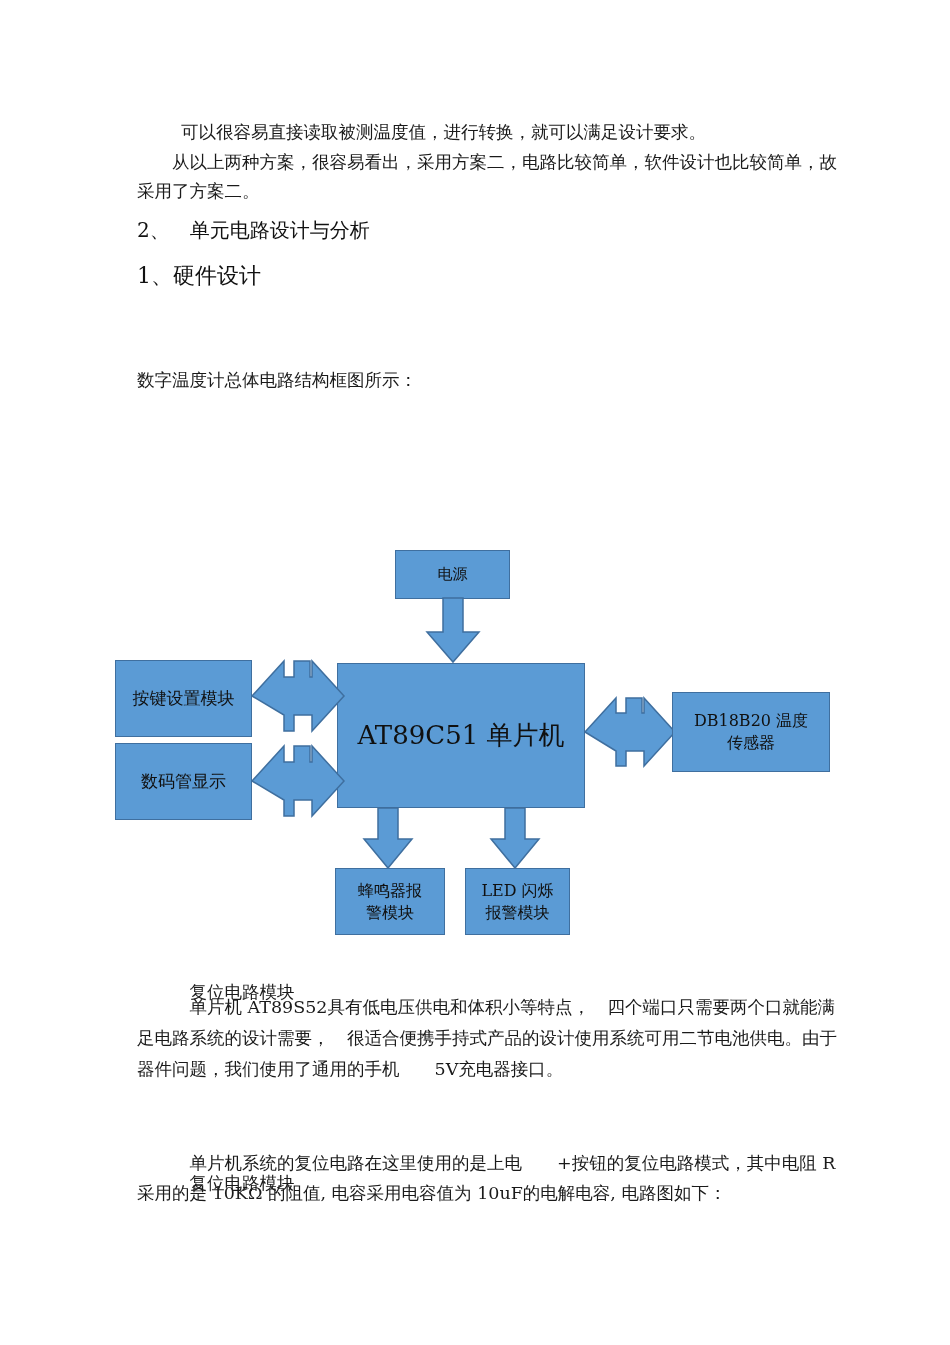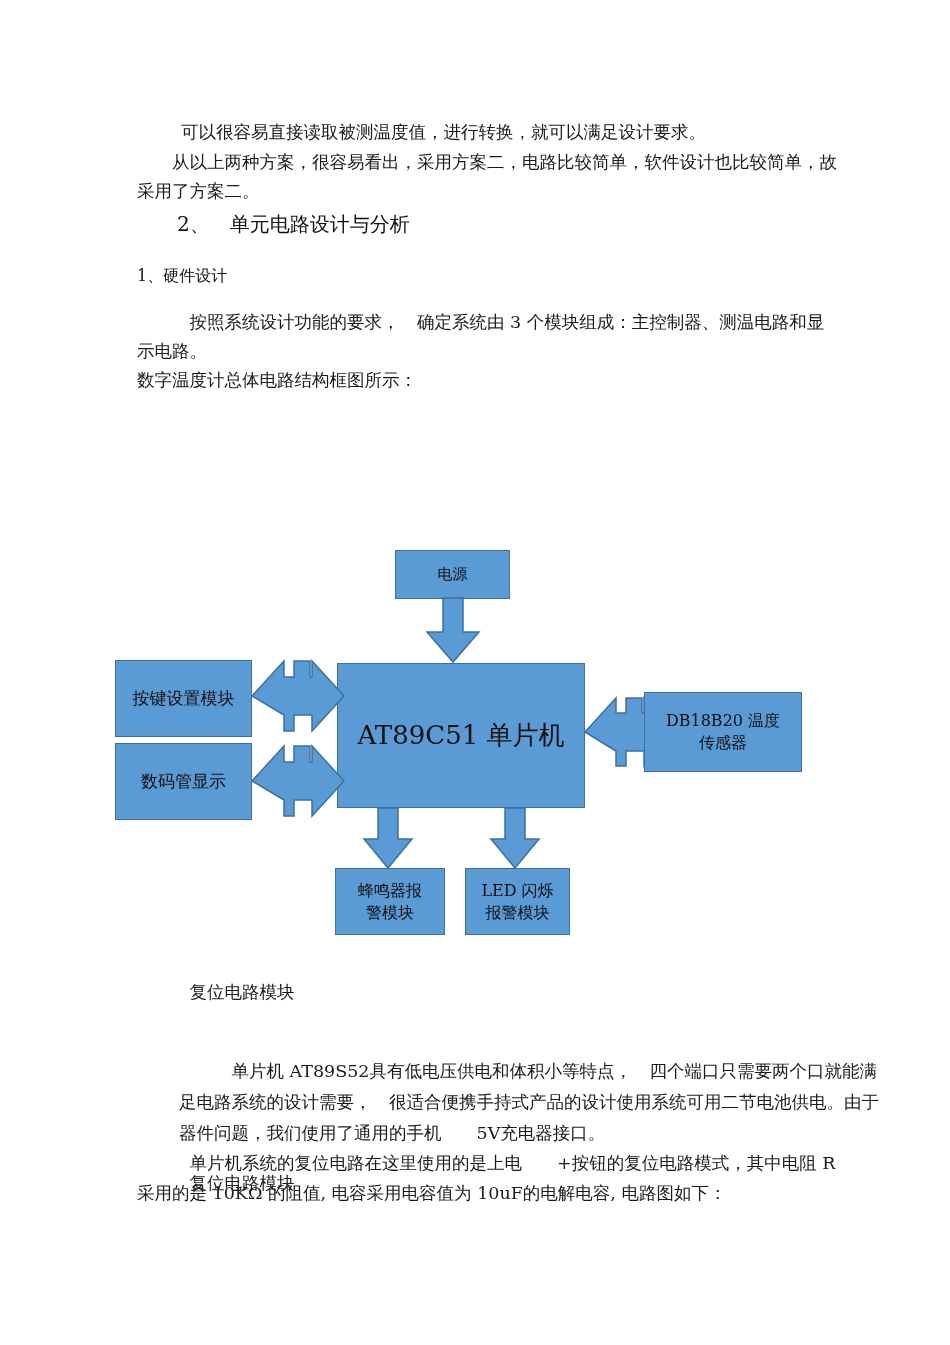--- a/index.html
+++ b/index.html
@@ -30,21 +30,21 @@
     position: absolute;
     left: 137px;
     font-size: 20px;
     line-height: 30px;
     color: #111111;
     font-family: "DejaVu Serif", "Liberation Serif", serif;
   }
   .h-sub {
     position: absolute;
     left: 137px;
-    font-size: 16px;
+    font-size: 22px;
     line-height: 28px;
     color: #111111;
   }
 
   
   #diagram {
     position: absolute;
     left: 0;
     top: 0;
     width: 800px;
@@ -74,25 +74,24 @@
 </style>
 </head>
 <body>
 
 <div id="page">
 
   <div class="para" style="top:118px;margin-left:44px;">可以很容易直接读取被测温度值，进行转换，就可以满足设计要求。</div>
 
   <div class="para" style="top:148px;">　　从以上两种方案，很容易看出，采用方案二，电路比较简单，软件设计也比较简单，故采用了方案二。</div>
 
-  <div class="h-section" style="top:209px;margin-left:40px;">2、　单元电路设计与分析</div>
+  <div class="h-section" style="top:215px;">2、　单元电路设计与分析</div>
 
   <div class="h-sub" style="top:262px; left:137px;">1、硬件设计</div>
 
-  <div class="para" style="top:308px;">　　　按照系统设计功能的要求，　确定系统由 3 个模块组成：主控制器、测温电路和显示电路。</div>
 
   <div class="para" style="top:366px;">数字温度计总体电路结构框图所示：</div>
 
   <div id="diagram">
 
     <div class="dbox" style="left:395px; top:550px; width:115px; height:49px; font-size:15px;">
       <span>电源</span>
     </div>
 
     <div class="arrow" style="left:425px; top:598px; width:56px; height:66px;">
@@ -124,21 +123,21 @@
         <polygon points="0,41 32,6 32,22 42,22 42,6 58,6 58,22 60,22 60,6 92,41 60,76 60,60 42,60 42,76 32,76 32,60 32,60 0,41" fill="#5b9bd5" stroke="#3f6f9f" stroke-width="1.5"></polygon>
       </svg>
     </div>
 
     <div class="arrow" style="left:585px; top:692px; width:90px; height:80px;">
       <svg width="90" height="80" viewBox="0 0 90 80">
         <polygon points="0,40 31,6 31,21 41,21 41,6 57,6 57,21 59,21 59,6 90,40 59,74 59,59 41,59 41,74 31,74 31,59 31,59 0,40" fill="#5b9bd5" stroke="#3f6f9f" stroke-width="1.5"></polygon>
       </svg>
     </div>
 
-    <div class="dbox" style="left:644px; top:692px; width:158px; height:80px; font-size:16px; flex-direction:column;">
+    <div class="dbox" style="left:672px; top:692px; width:158px; height:80px; font-size:16px; flex-direction:column;">
       <span>DB18B20 温度</span>
       <span>传感器</span>
     </div>
 
     <div class="arrow" style="left:362px; top:808px; width:52px; height:62px;">
       <svg width="52" height="62" viewBox="0 0 52 62">
         <polygon points="16,0 36,0 36,31 50,31 26,60 2,31 16,31" fill="#5b9bd5" stroke="#3f6f9f" stroke-width="1.5"></polygon>
       </svg>
     </div>
 
@@ -155,19 +154,19 @@
 
     <div class="dbox" style="left:465px; top:868px; width:105px; height:67px; font-size:16px; flex-direction:column;">
       <span>LED 闪烁</span>
       <span>报警模块</span>
     </div>
 
   </div>
 
   <div class="para" style="top:978px;">　　　复位电路模块</div>
 
-  <div class="para" style="top:1056px; line-height:31px;margin-left:42px;">　　　单片机 AT89S52具有低电压供电和体积小等特点，　四个端口只需要两个口就能满足电路系统的设计需要，　很适合便携手持式产品的设计使用系统可用二节电池供电。由于器件问题，我们使用了通用的手机　　5V充电器接口。</div>
+  <div class="para" style="top:992px; line-height:31px;">　　　单片机 AT89S52具有低电压供电和体积小等特点，　四个端口只需要两个口就能满足电路系统的设计需要，　很适合便携手持式产品的设计使用系统可用二节电池供电。由于器件问题，我们使用了通用的手机　　5V充电器接口。</div>
 
   <div class="para" style="top:1169px;">　　　复位电路模块</div>
 
   <div class="para" style="top:1148px; line-height:30px;">　　　单片机系统的复位电路在这里使用的是上电　　+按钮的复位电路模式，其中电阻 R采用的是 10KΩ 的阻值, 电容采用电容值为 10uF的电解电容, 电路图如下：</div>
 
 </div>
 
 </body></html>

